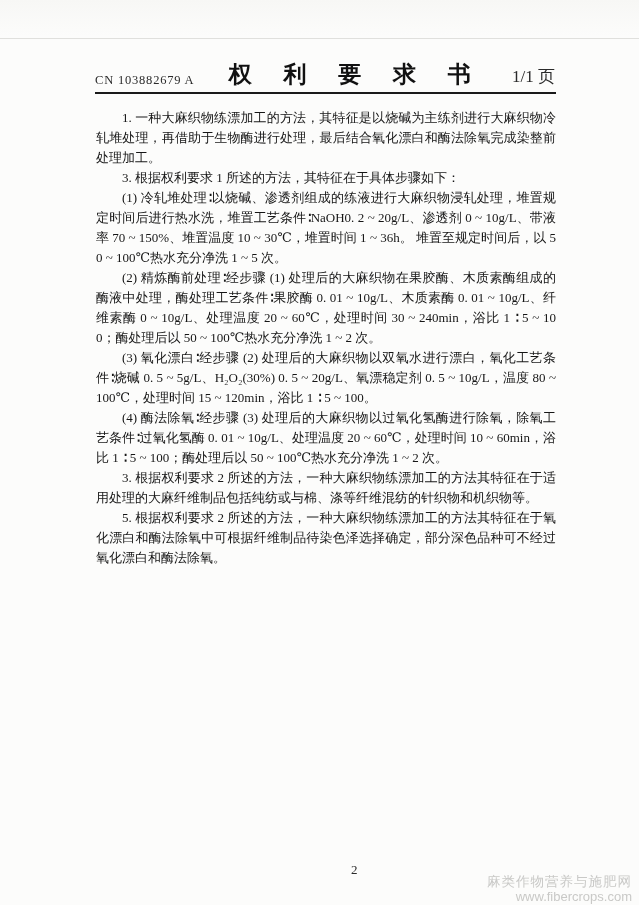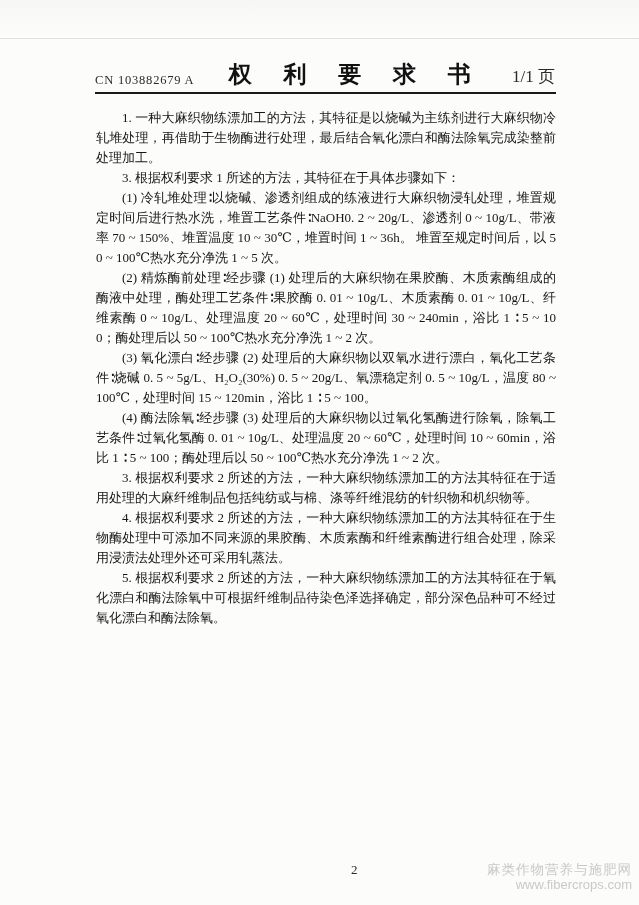--- a/index.html
+++ b/index.html
@@ -83,21 +83,21 @@
   .page-number {
     position: absolute;
     left: 351px;
     top: 862px;
     font-size: 13px;
     color: #2a2a2a;
   }
   .watermark {
     position: absolute;
     right: 7px;
-    bottom: 13px;
+    bottom: 1px;
     text-align: right;
     color: #c9c9c7;
     font-family: "Liberation Sans", "DejaVu Sans", sans-serif;
     user-select: none;
   }
   .watermark-line1 {
     font-size: 13.5px;
     line-height: 15px;
     letter-spacing: 1px;
   }
@@ -122,21 +122,20 @@
   <div class="header-rule"></div>
 
   <main class="claims">
     <p class="claim">1. 一种大麻织物练漂加工的方法，其特征是以烧碱为主练剂进行大麻织物冷轧堆处理，再借助于生物酶进行处理，最后结合氧化漂白和酶法除氧完成染整前处理加工。</p>
     <p class="claim">3. 根据权利要求 1 所述的方法，其特征在于具体步骤如下：</p>
     <p class="claim">(1) 冷轧堆处理∶以烧碱、渗透剂组成的练液进行大麻织物浸轧处理，堆置规定时间后进行热水洗，堆置工艺条件∶NaOH0. 2 ~ 20g/L、渗透剂 0 ~ 10g/L、带液率 70 ~ 150%、堆置温度 10 ~ 30℃，堆置时间 1 ~ 36h。 堆置至规定时间后，以 50 ~ 100℃热水充分净洗 1 ~ 5 次。</p>
     <p class="claim">(2) 精炼酶前处理∶经步骤 (1) 处理后的大麻织物在果胶酶、木质素酶组成的酶液中处理，酶处理工艺条件∶果胶酶 0. 01 ~ 10g/L、木质素酶 0. 01 ~ 10g/L、纤维素酶 0 ~ 10g/L、处理温度 20 ~ 60℃，处理时间 30 ~ 240min，浴比 1 ∶ 5 ~ 100；酶处理后以 50 ~ 100℃热水充分净洗 1 ~ 2 次。</p>
     <p class="claim">(3) 氧化漂白∶经步骤 (2) 处理后的大麻织物以双氧水进行漂白，氧化工艺条件∶烧碱 0. 5 ~ 5g/L、H₂O₂(30%) 0. 5 ~ 20g/L、氧漂稳定剂 0. 5 ~ 10g/L，温度 80 ~ 100℃，处理时间 15 ~ 120min，浴比 1 ∶ 5 ~ 100。</p>
     <p class="claim">(4) 酶法除氧∶经步骤 (3) 处理后的大麻织物以过氧化氢酶进行除氧，除氧工艺条件∶过氧化氢酶 0. 01 ~ 10g/L、处理温度 20 ~ 60℃，处理时间 10 ~ 60min，浴比 1 ∶ 5 ~ 100；酶处理后以 50 ~ 100℃热水充分净洗 1 ~ 2 次。</p>
     <p class="claim">3. 根据权利要求 2 所述的方法，一种大麻织物练漂加工的方法其特征在于适用处理的大麻纤维制品包括纯纺或与棉、涤等纤维混纺的针织物和机织物等。</p>
-    <p class="claim">4. 根据权利要求 2 所述的方法，一种大麻织物练漂加工的方法其特征在于生物酶处理中可添加不同来源的果胶酶、木质素酶和纤维素酶进行组合处理，除采用浸渍法处理外还可采用轧蒸法。</p>
     <p class="claim">5. 根据权利要求 2 所述的方法，一种大麻织物练漂加工的方法其特征在于氧化漂白和酶法除氧中可根据纤维制品待染色泽选择确定，部分深色品种可不经过氧化漂白和酶法除氧。</p>
   </main>
 
   <div class="page-number">2</div>
 
   <div class="watermark">
     <div class="watermark-line1">麻类作物营养与施肥网</div>
     <div class="watermark-line2">www.fibercrops.com</div>
   </div>
 

